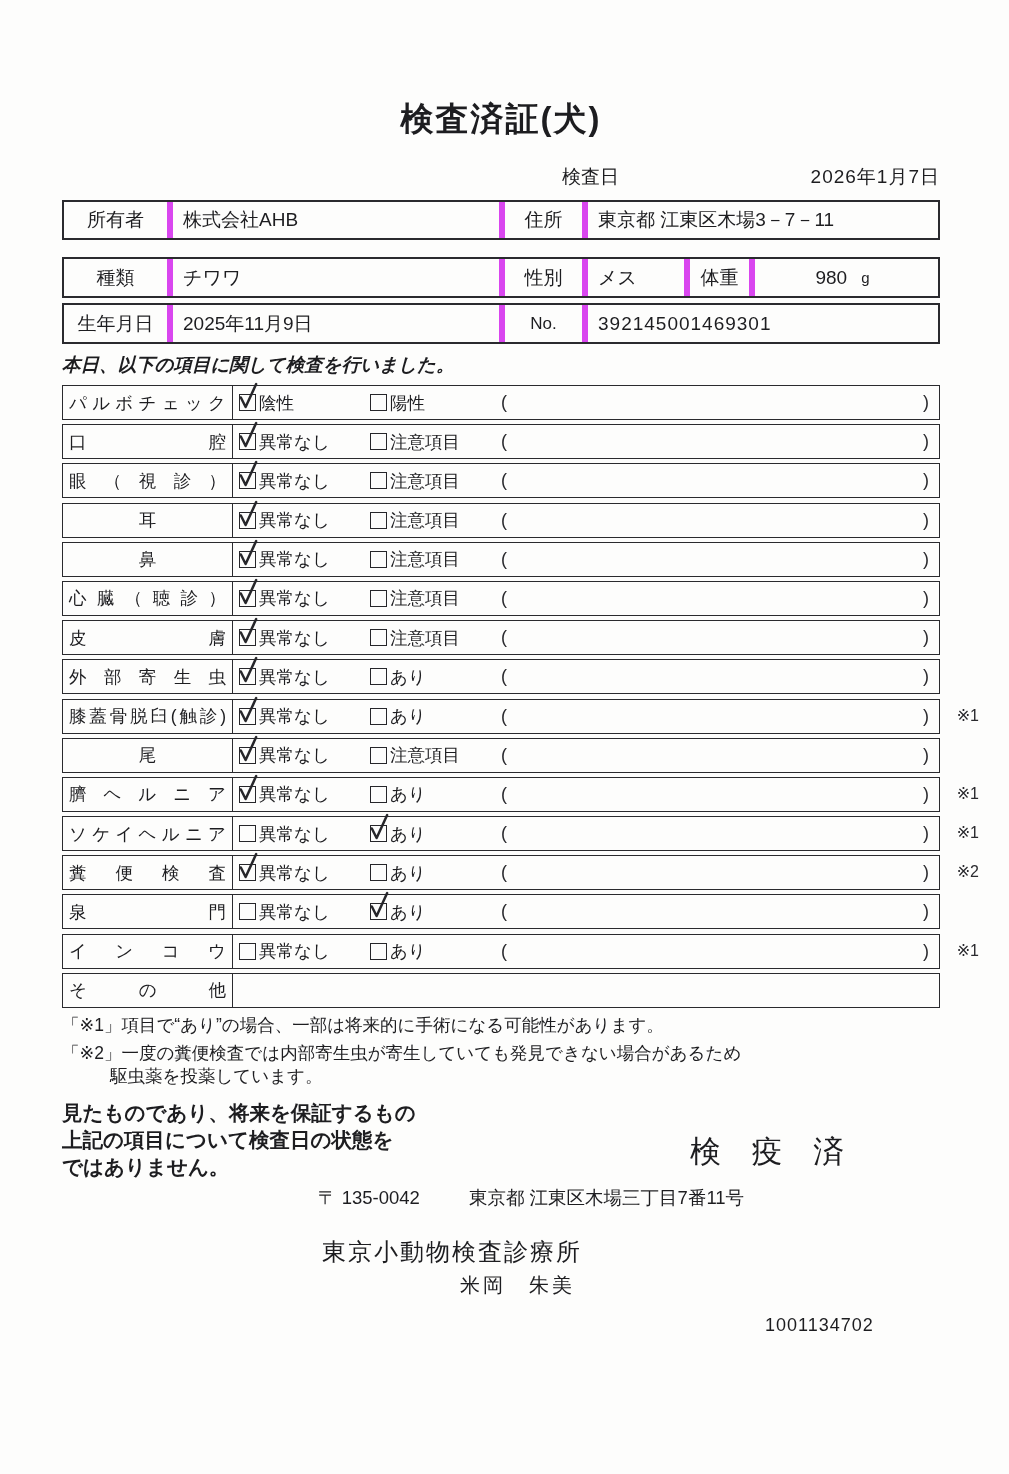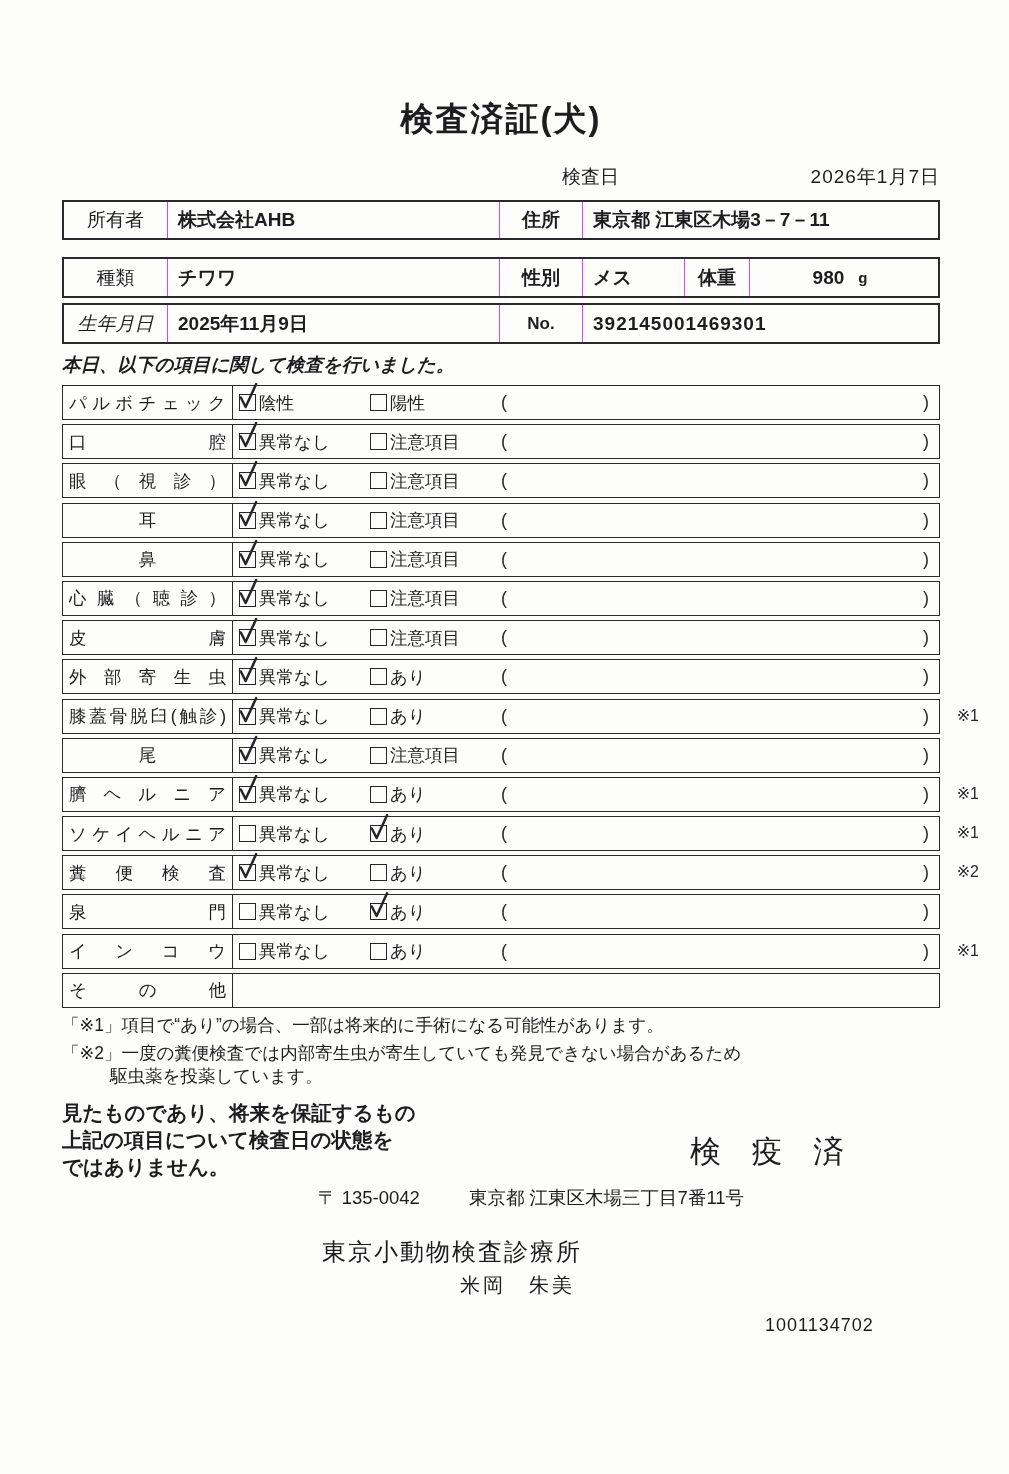--- a/index.html
+++ b/index.html
@@ -20,21 +20,21 @@
 
   
   .date-row{display:flex;align-items:flex-end;margin-top:24px;font-size:19px;height:24px;}
   .date-row .date-label{margin-left:500px;}
   .date-row .date-value{margin-left:auto;letter-spacing:1px;}
 
   
   .box{display:flex;border:2px solid #2a2a2e;background:#fdfdfc;align-items:stretch;}
   .cell{display:flex;align-items:center;font-size:19px;padding:0 10px;box-sizing:border-box;}
   .cell.lab{justify-content:center;}
-  .cell + .cell{border-left:1px solid #d946ef;font-weight:bold;}
+  .cell + .cell{border-left:6px solid #d946ef;}
 
   .owner-box{margin-top:10px;height:36px;}
   .animal-box1{margin-top:17px;height:37px;}
   .animal-box2{margin-top:5px;height:37px;}
   .w-lab1{width:103px;}
   .w-val1{width:332px;}
   .w-lab2{width:83px;}
   .w-sex{width:102px;}
   .w-wlab{width:65px;padding:0 4px;justify-content:center;}
   .w-weight{flex:1;justify-content:center;}
@@ -103,21 +103,21 @@
       <div class="cell lab w-lab2">性別</div>
       <div class="cell w-sex">メス</div>
       <div class="cell lab w-wlab">体重</div>
       <div class="cell w-weight">
         <span class="weight-num">980</span>
         <span class="weight-unit">g</span>
       </div>
     </div>
 
     <div class="box animal-box2">
-      <div class="cell lab w-lab1" style="padding:0 8px;font-style:italic;">生年月日</div>
+      <div class="cell lab w-lab1" style="padding:0 8px;">生年月日</div>
       <div class="cell w-val1">2025年11月9日</div>
       <div class="cell lab w-lab2" style="font-size:17px;">No.</div>
       <div class="cell w-rest" style="letter-spacing:1px;">392145001469301</div>
     </div>
 
     <div class="intro">本日、以下の項目に関して検査を行いました。</div>
 
     <div class="insp-table">
         <div class="insp-row">
           <div class="insp-label">

